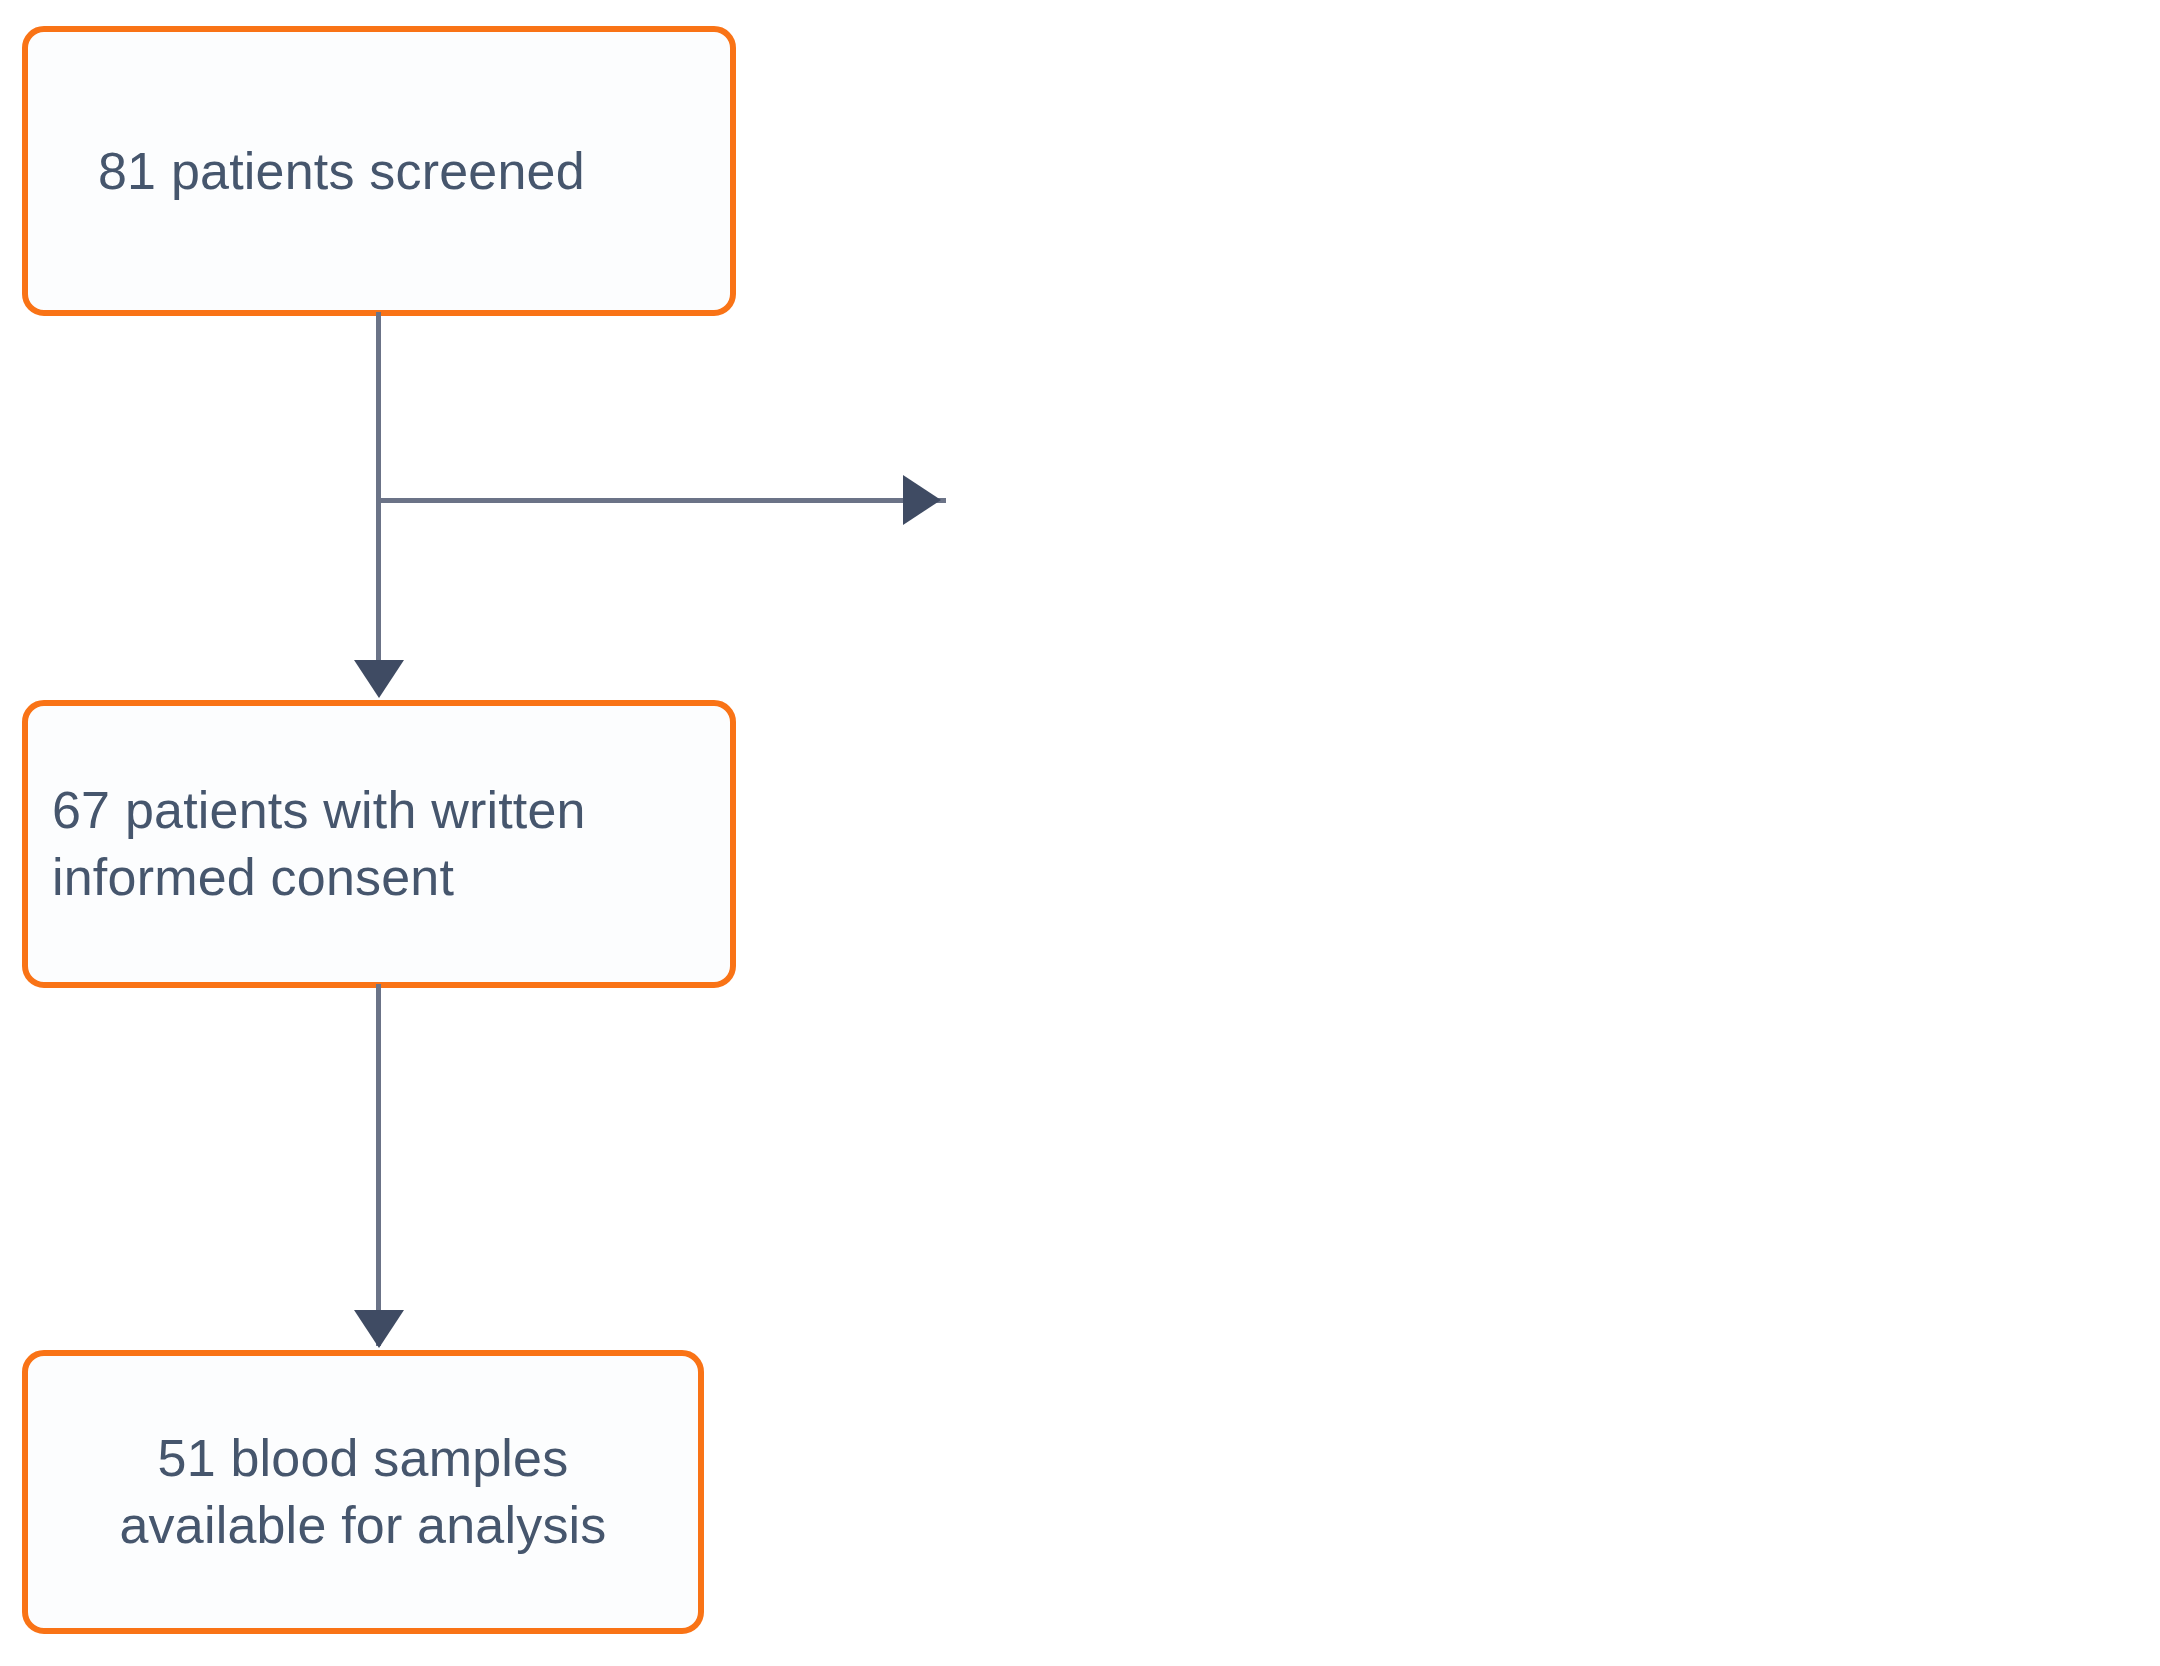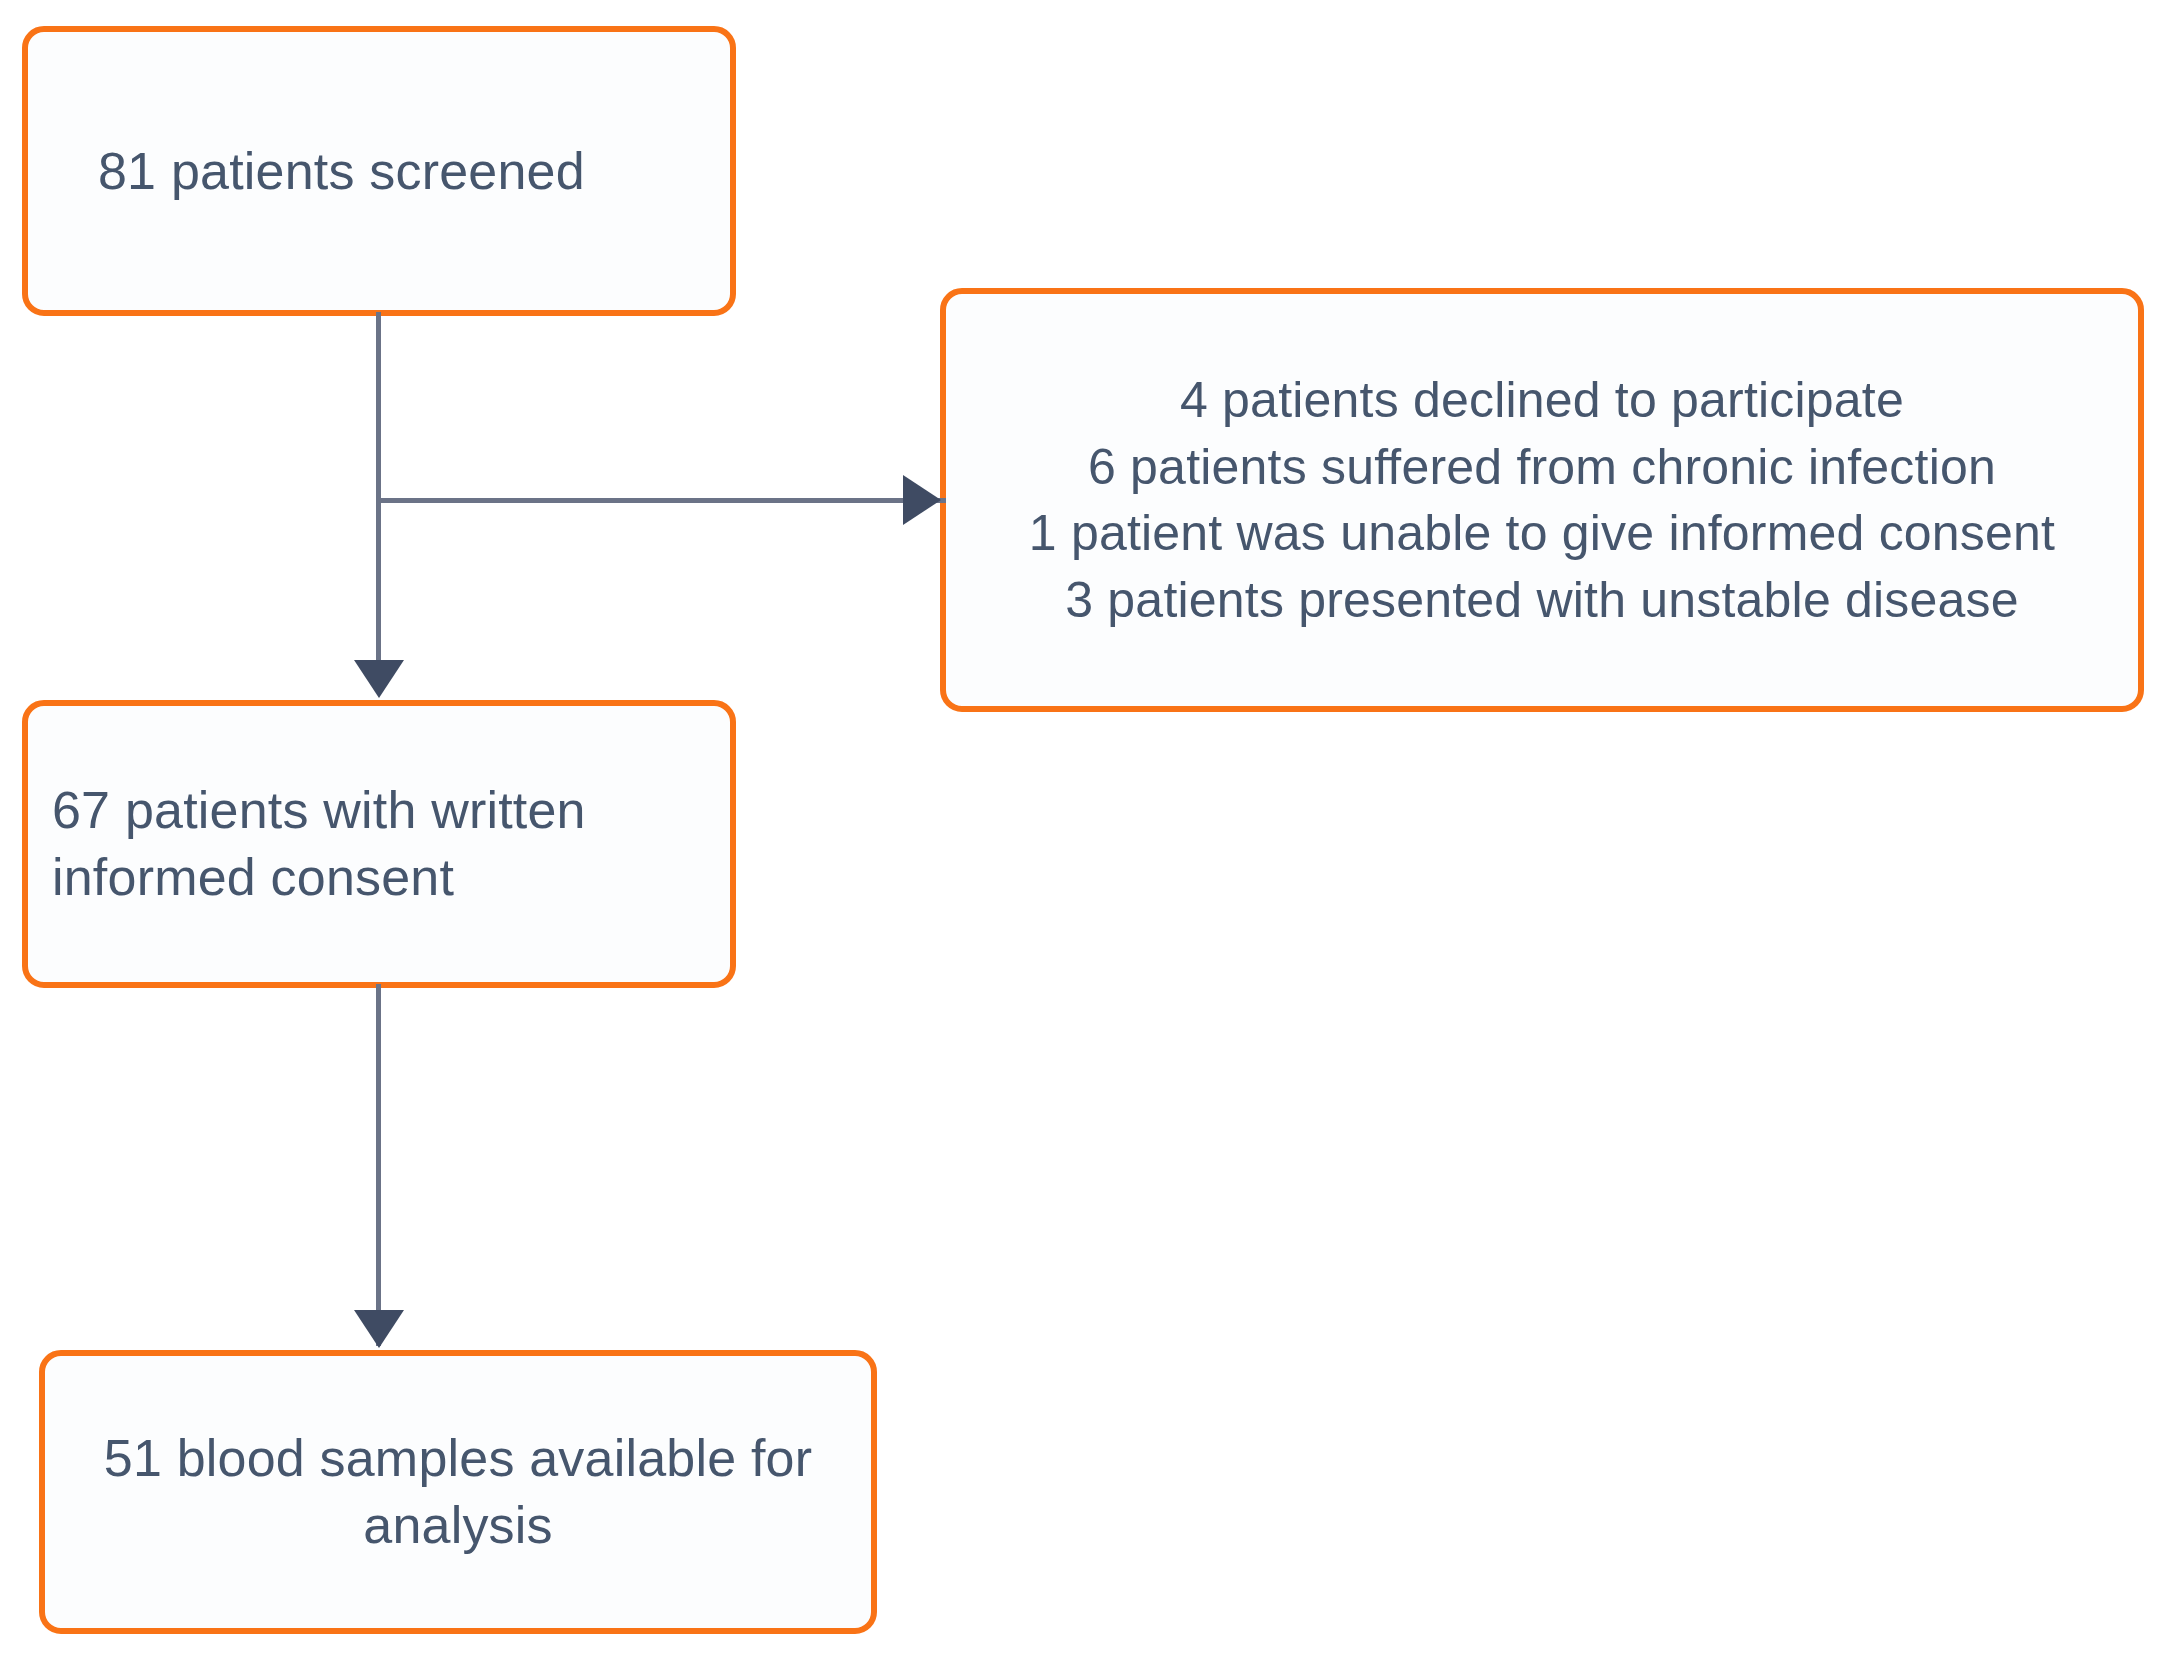--- a/index.html
+++ b/index.html
@@ -52,22 +52,22 @@
     line-height: 1.33;
   }
 
   #node-consent {
     left: 22px;  top: 700px;
     width: 714px; height: 288px;
   }
   #node-consent .txt { padding-left: 24px; }
 
   #node-samples {
-    left: 39px;  top: 1350px;
-    width: 838px; height: 284px;
+    left: 22px;  top: 1350px;
+    width: 682px; height: 284px;
   }
 
   
   .conn-line {
     position: absolute;
     background: #6b7387;
   }
   .v-line { width: 5px; }
   .h-line { height: 5px; }
 
@@ -101,26 +101,20 @@
 </style>
 </head>
 <body>
 
 <div id="canvas">
 
   <div class="node left" id="node-screened">
     <span class="txt">81 patients screened</span>
   </div>
 
-  <div class="node center" id="node-excluded">
-    <span class="txt">4 patients declined to participate
-6 patients suffered from chronic infection
-1 patient was unable to give informed consent
-3 patients presented with unstable disease</span>
-  </div>
 
   <div class="node left" id="node-consent">
     <span class="txt">67 patients with written informed consent</span>
   </div>
 
   <div class="node center" id="node-samples">
     <span class="txt">51 blood samples available for analysis</span>
   </div>
 
   <div class="conn-line v-line" id="line-screened-consent"></div>

